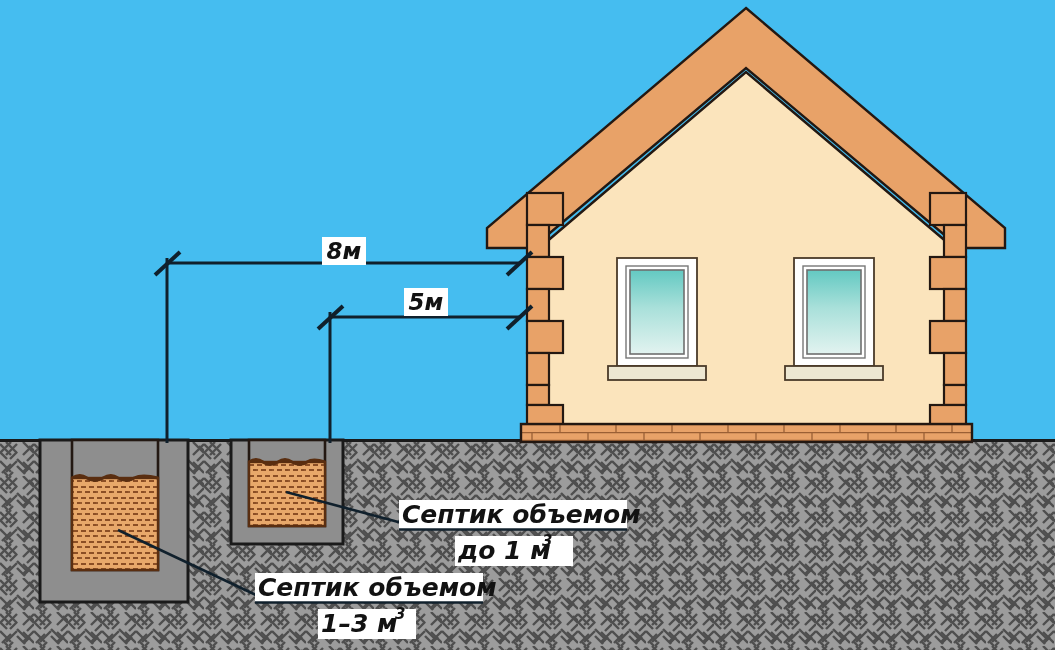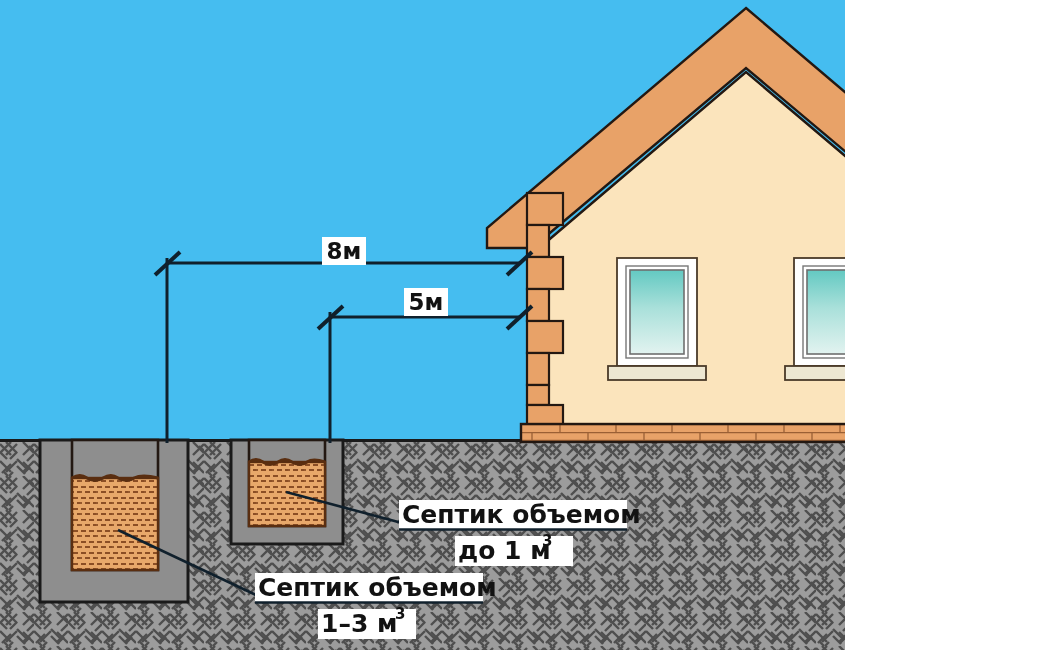--- a/index.html
+++ b/index.html
@@ -1,18 +1,18 @@
 <!DOCTYPE html>
 <html><head>
 <meta charset="utf-8">
 <title>Septic tank distance diagram</title>
 <style>
   html,body{margin:0;padding:0;background:#fff;}
   body{font-family:"DejaVu Sans", sans-serif;}
-  #scene{position:relative;width:845px;height:650px;overflow:hidden;}
+  #scene{position:relative;width:1055px;height:650px;overflow:hidden;font-style:italic;}
   #scene svg{display:block;}
   .dimlabel{
     font-family:"DejaVu Sans", sans-serif;
     font-size:23px;
     font-weight:600;
     fill:#121212;
     letter-spacing:0px;
   }
   .calloutText{
     font-family:"DejaVu Sans", sans-serif;

